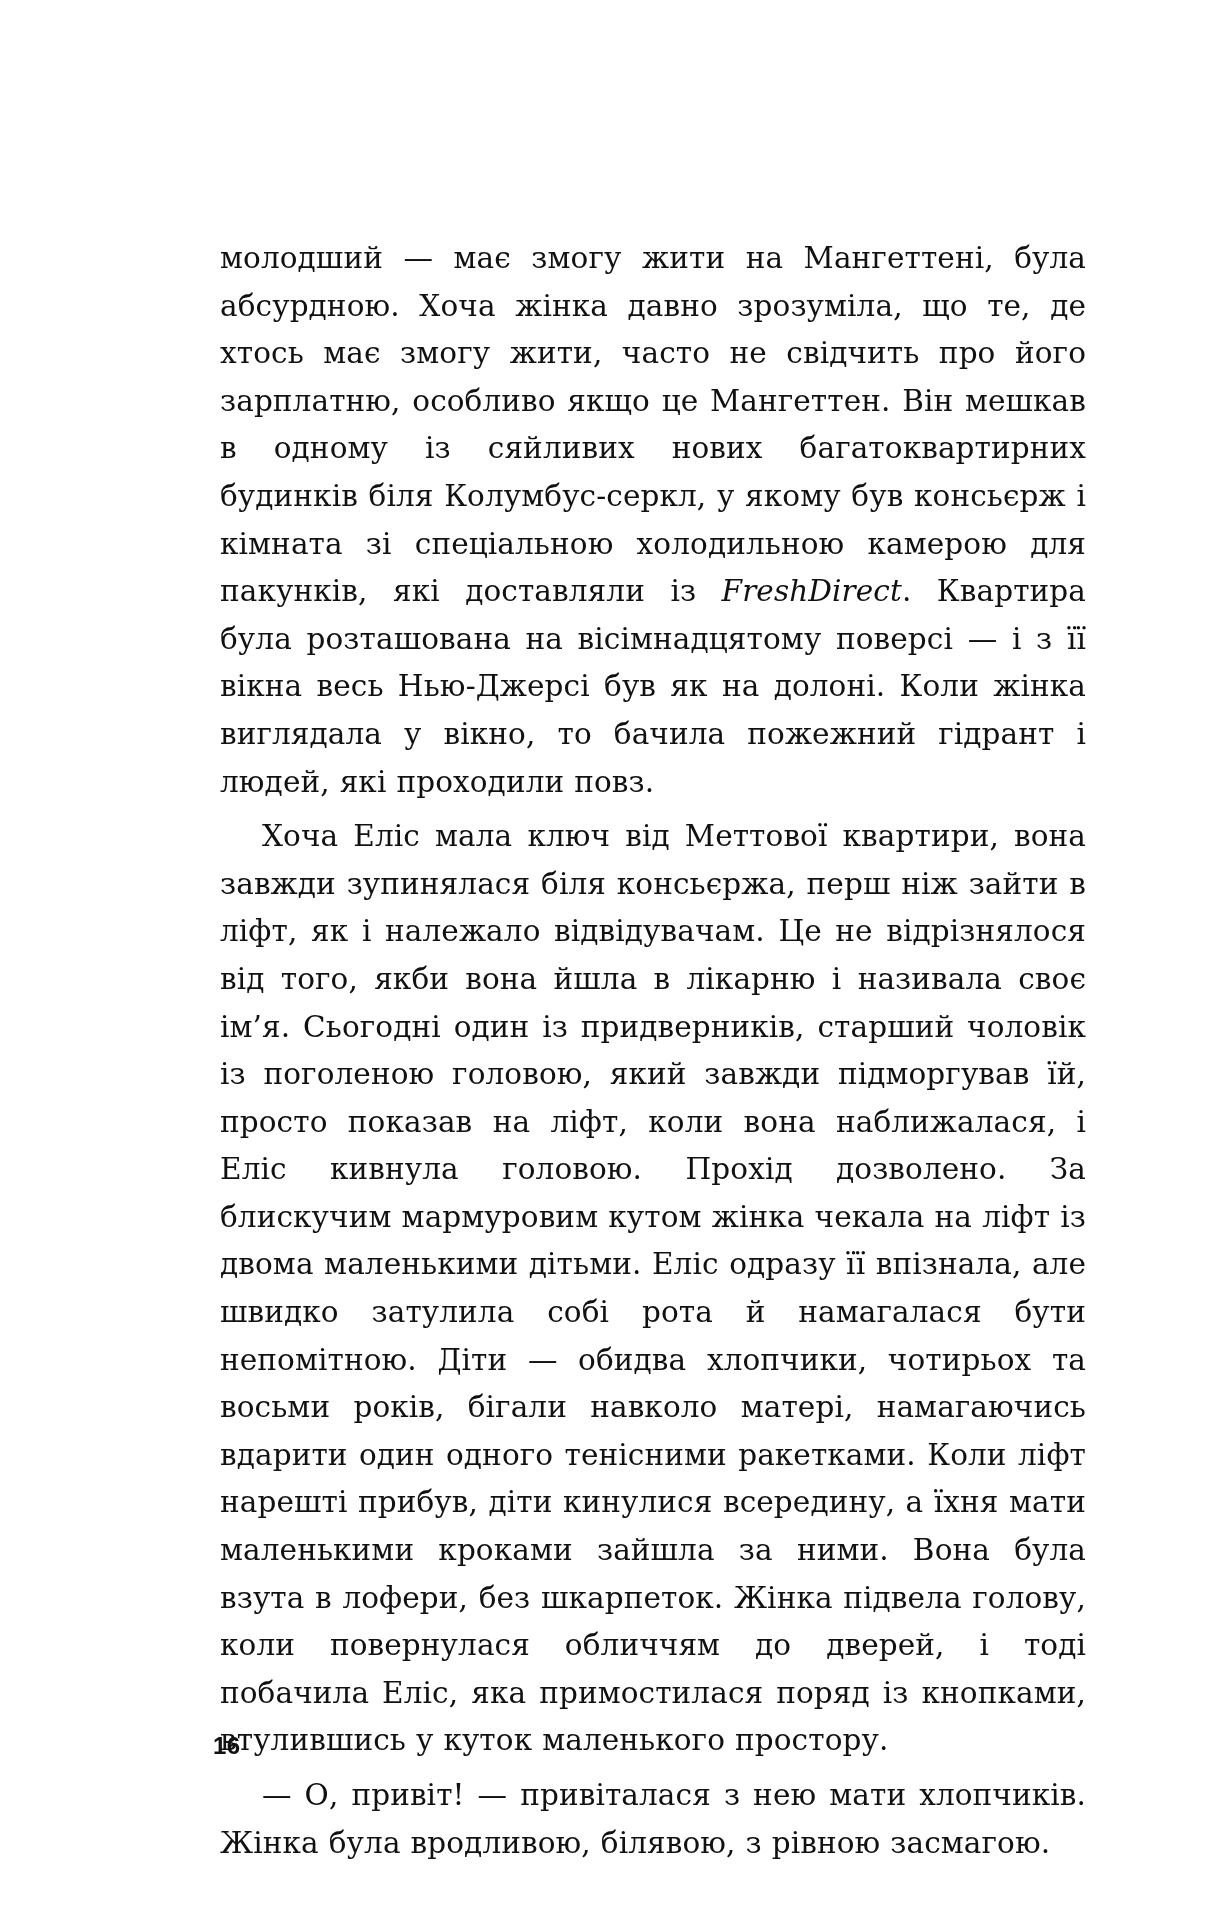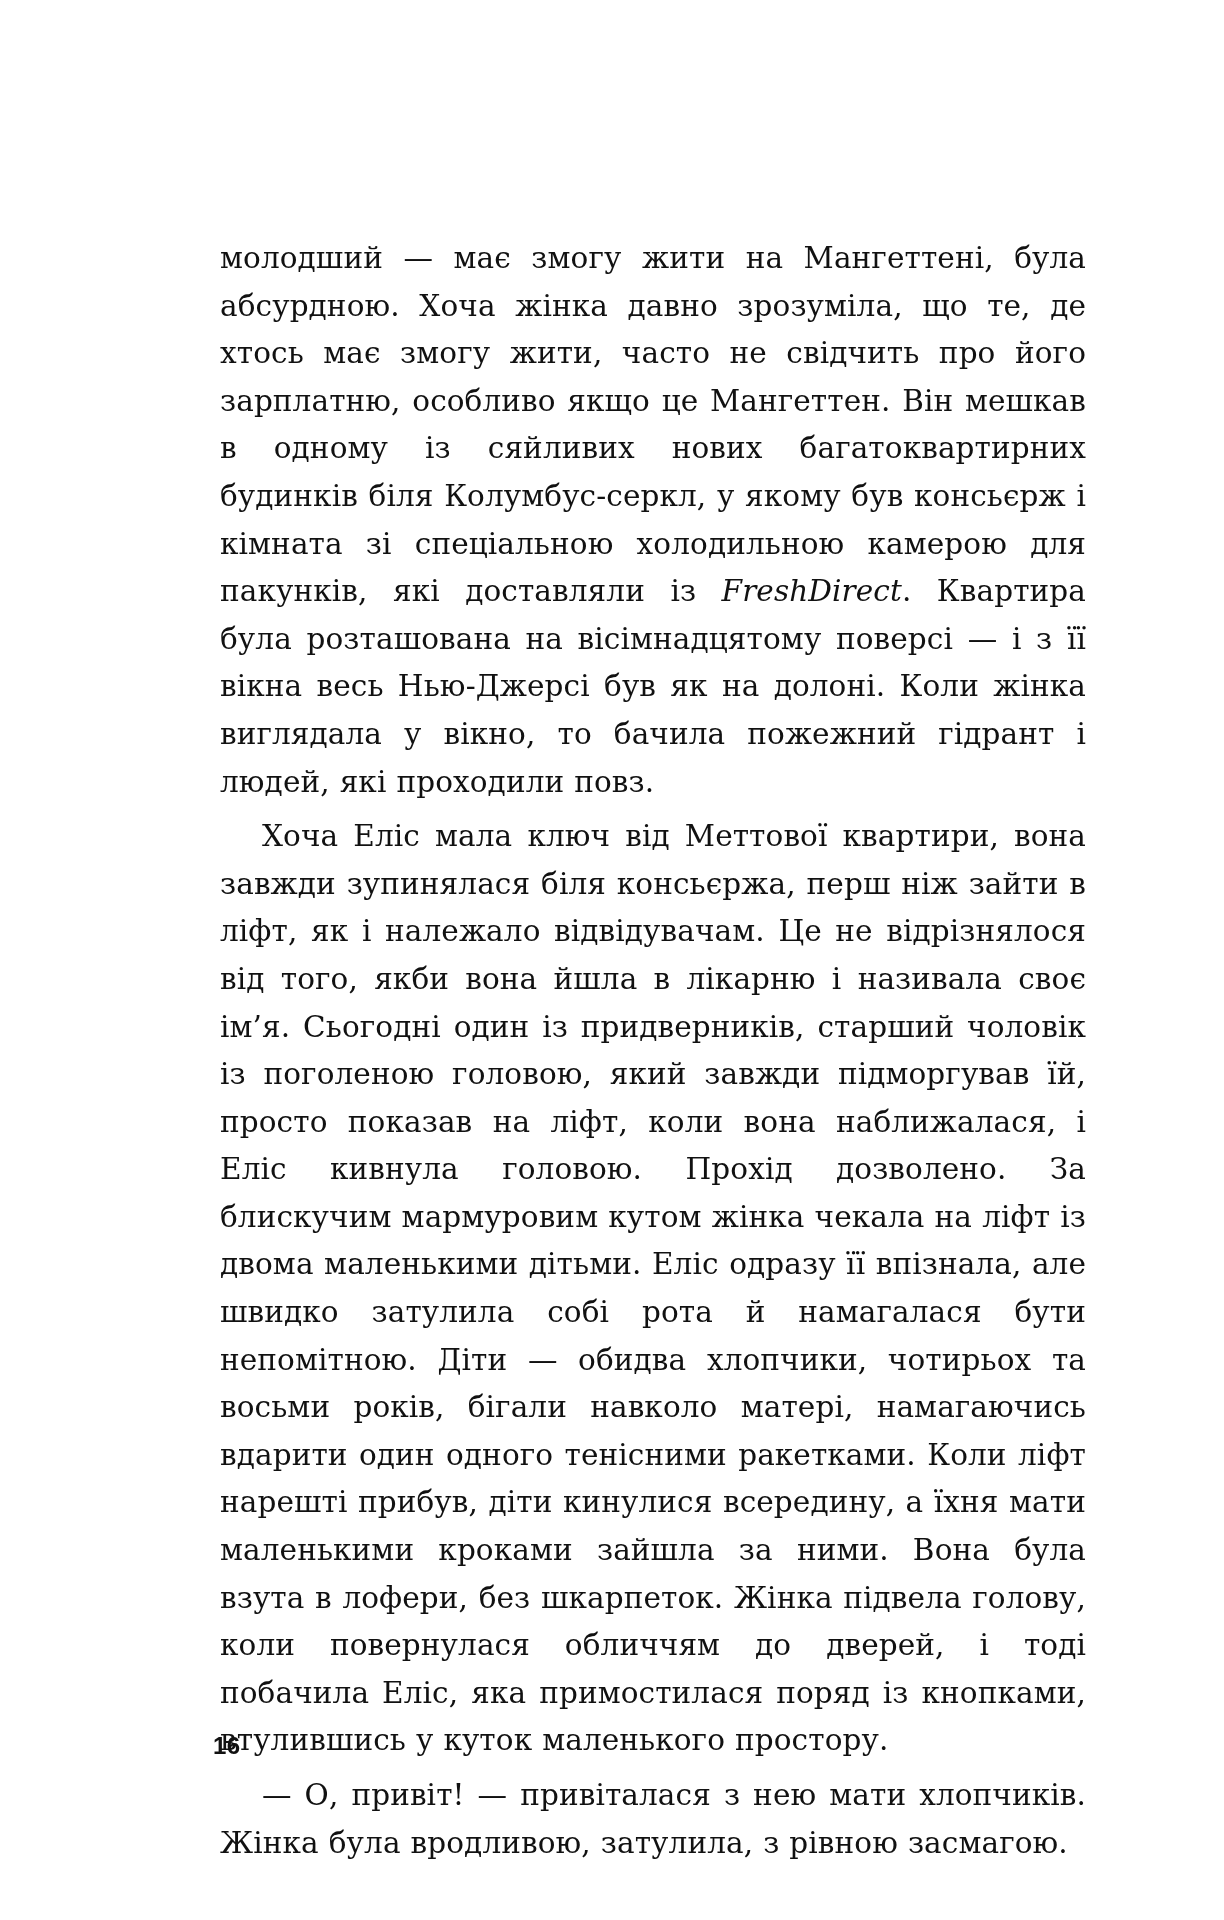--- a/index.html
+++ b/index.html
@@ -59,18 +59,18 @@
 </head>
 <body>
 
 <div class="page">
 
   <div class="text-block">
     <p class="para">
       <span>молодший — має змогу жити на Мангеттені, була абсурдною. Хоча жінка давно зрозуміла, що те, де хтось має змогу жити, часто не свідчить про його зарплатню, особливо якщо це Мангеттен. Він мешкав в одному із сяйливих нових багатоквартирних будинків біля Колумбус-серкл, у якому був консьєрж і кімната зі спеціальною холодильною камерою для пакунків, які доставляли із </span><em>FreshDirect</em><span>. Квартира була розташована на вісімнадцятому поверсі — і з її вікна весь Нью-Джерсі був як на долоні. Коли жінка виглядала у вікно, то бачила пожежний гідрант і людей, які проходили повз.</span>
     </p>
     <p class="para indent">Хоча Еліс мала ключ від Меттової квартири, вона завжди зупинялася біля консьєржа, перш ніж зайти в ліфт, як і належало відвідувачам. Це не відрізнялося від того, якби вона йшла в лікарню і називала своє ім’я. Сьогодні один із придверників, старший чоловік із поголеною головою, який завжди підморгував їй, просто показав на ліфт, коли вона наближалася, і Еліс кивнула головою. Прохід дозволено. За блискучим мармуровим кутом жінка чекала на ліфт із двома маленькими дітьми. Еліс одразу її впізнала, але швидко затулила собі рота й намагалася бути непомітною. Діти — обидва хлопчики, чотирьох та восьми років, бігали навколо матері, намагаючись вдарити один одного тенісними ракетками. Коли ліфт нарешті прибув, діти кинулися всередину, а їхня мати маленькими кроками зайшла за ними. Вона була взута в лофери, без шкарпеток. Жінка підвела голову, коли повернулася обличчям до дверей, і тоді побачила Еліс, яка примостилася поряд із кнопками, втулившись у куток маленького простору.</p>
-    <p class="para indent">— О, привіт! — привіталася з нею мати хлопчиків. Жінка була вродливою, затулила, з рівною засмагою.</p>
+    <p class="para indent">— О, привіт! — привіталася з нею мати хлопчиків. Жінка була вродливою, білявою, з рівною засмагою.</p>
   </div>
 
   <div class="folio">16</div>
 
 </div>
 
 </body></html>

